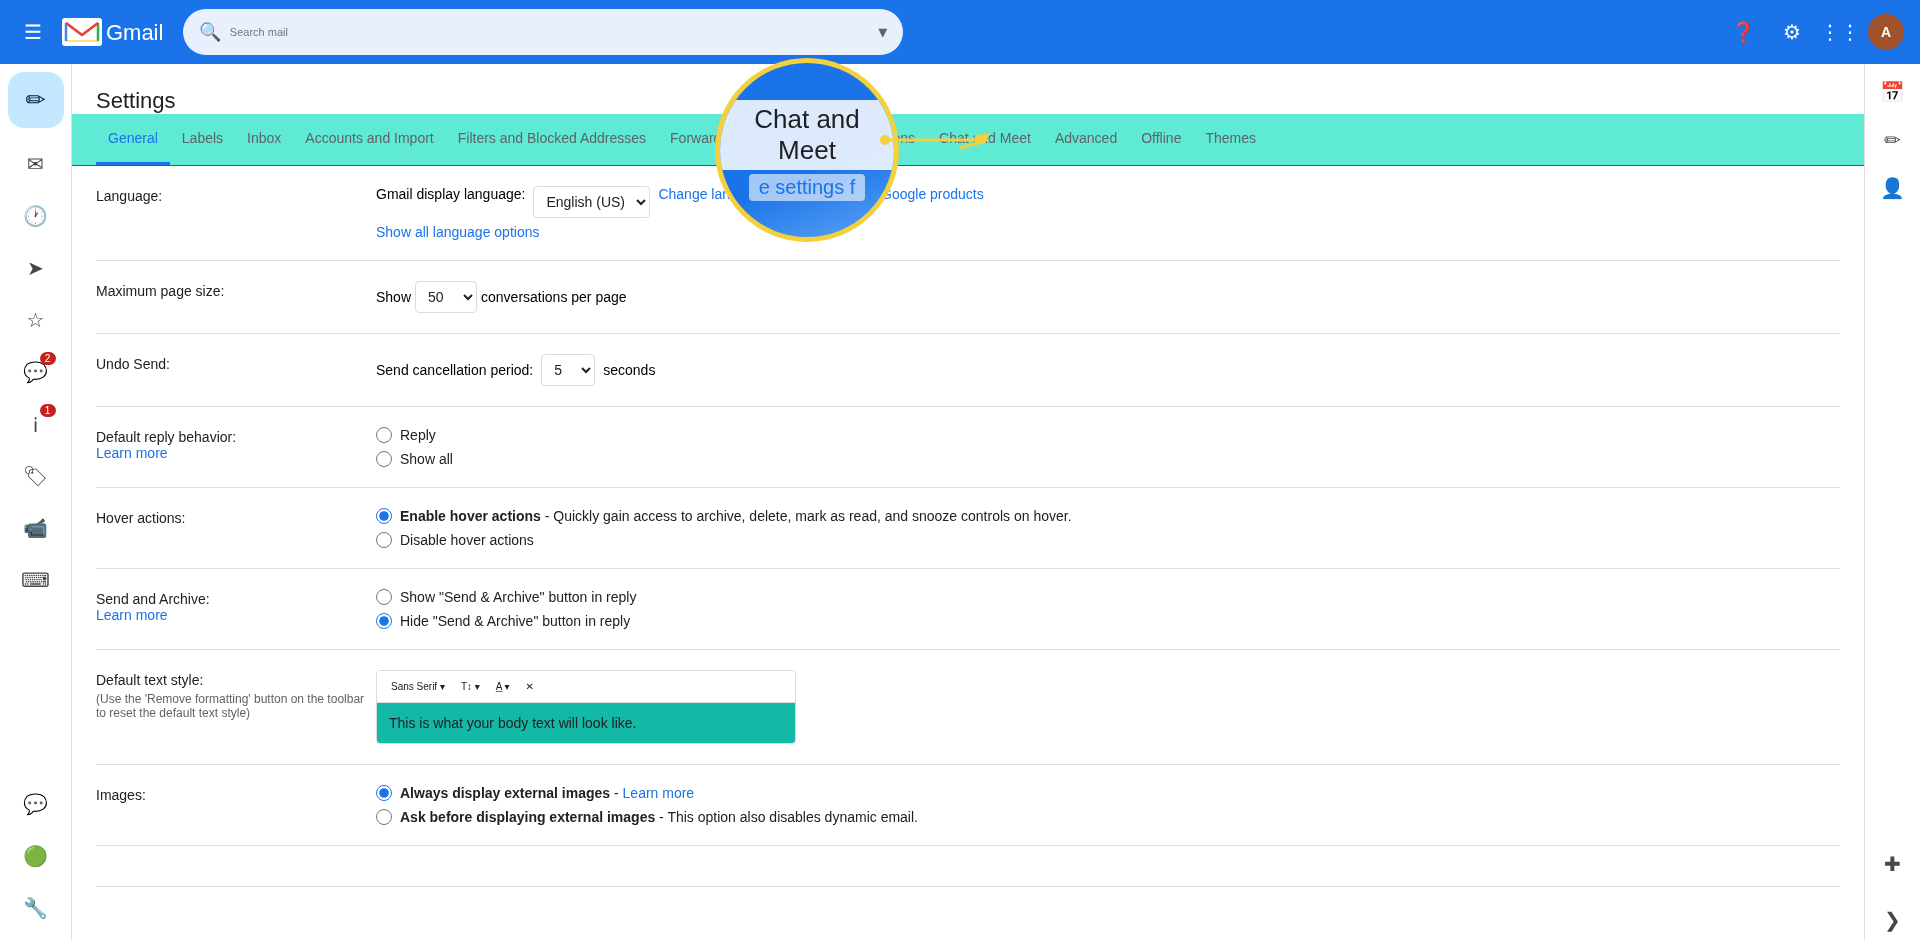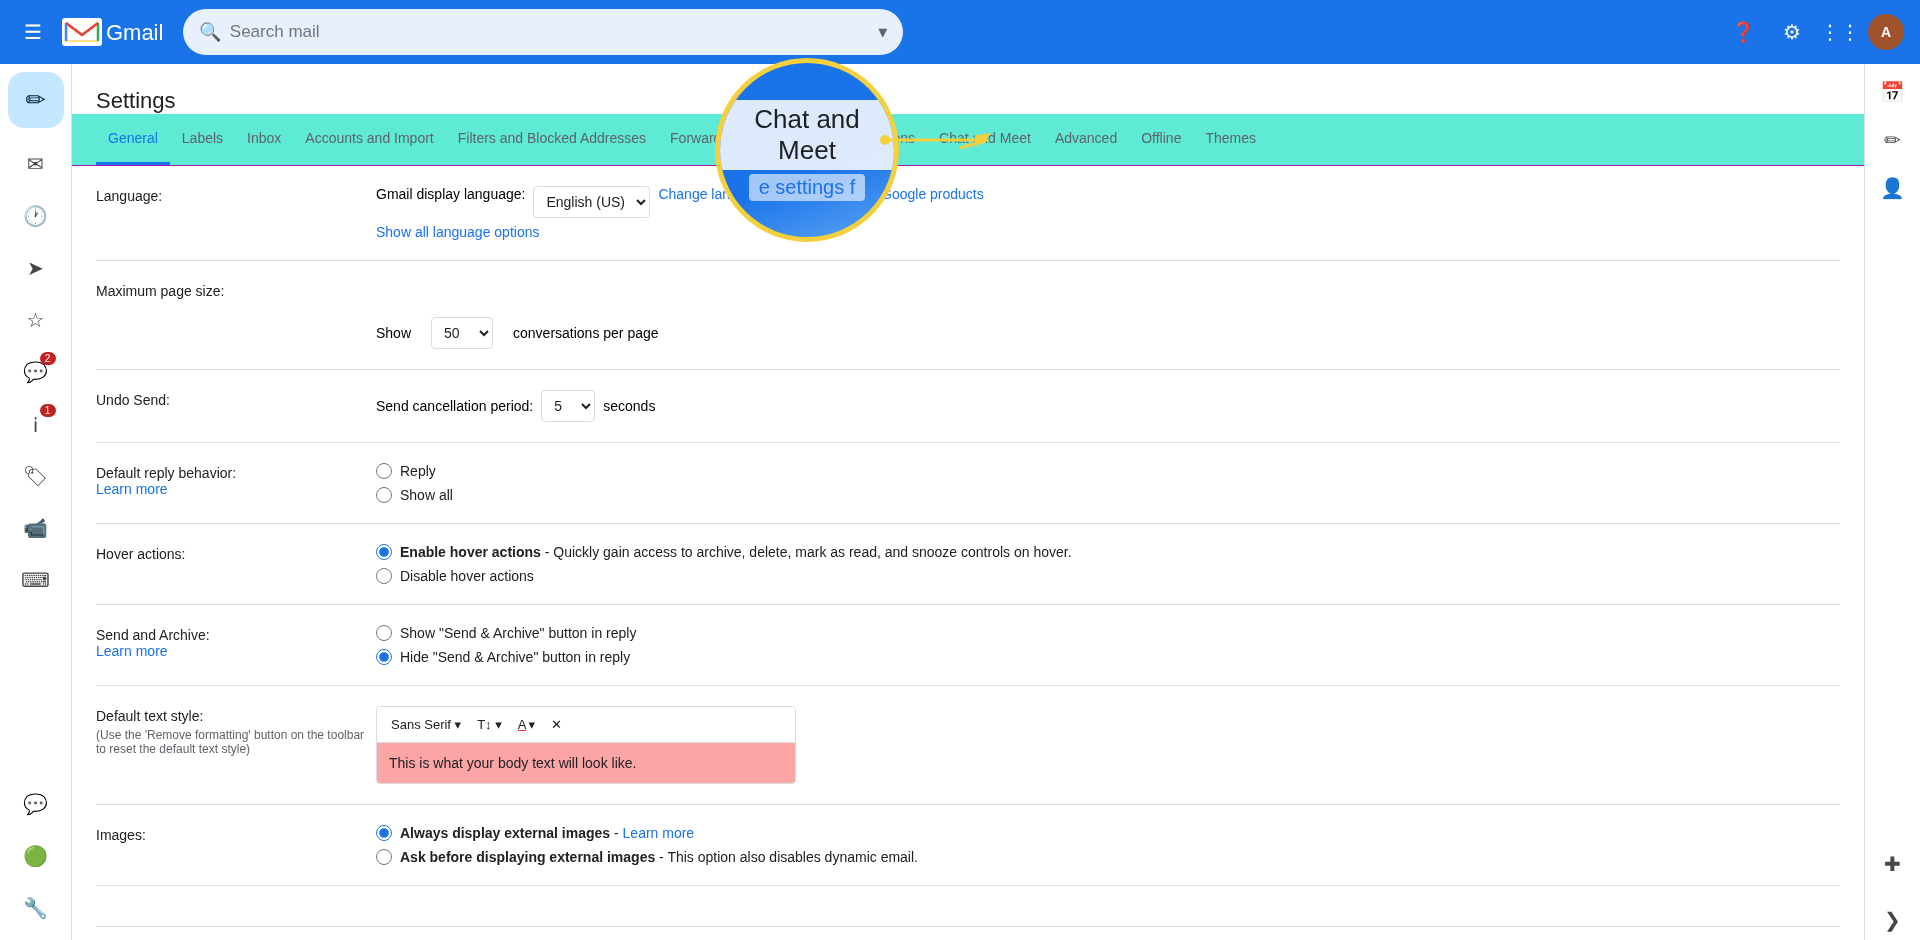--- a/index.html
+++ b/index.html
@@ -21,21 +21,21 @@
       flex: 1; max-width: 720px;
       display: flex; align-items: center;
       background: #e8f0fe;
       border-radius: 24px;
       padding: 0 16px;
       height: 46px;
       gap: 8px;
     }
     .search-icon { color: #5f6368; font-size: 18px; }
     .search-input {
-      border: none; background: transparent; flex: 1; font-size: 17px; color: #202124; outline: none;
+      border: none; background: transparent; flex: 1; font-size: 11px; color: #202124; outline: none;
     }
     .search-dropdown { color: #5f6368; font-size: 18px; cursor: pointer; }
     .top-right { margin-left: auto; display: flex; align-items: center; gap: 8px; }
     .icon-btn { width: 40px; height: 40px; border-radius: 50%; display: flex; align-items: center; justify-content: center; cursor: pointer; color: white; font-size: 20px; }
     .avatar { width: 36px; height: 36px; border-radius: 50%; background: #a0522d; cursor: pointer; overflow: hidden; display:flex; align-items:center; justify-content:center; color:white; font-weight:bold; }
 
     
     .layout { display: flex; height: calc(940px - 64px); }
     .left-sidebar {
       width: 72px;
@@ -119,24 +119,24 @@
     .radio-item label { cursor: pointer; font-size: 14px; color: #202124; }
 
     
     .text-style-box { border: 1px solid #dadce0; border-radius: 4px; overflow: hidden; max-width: 420px; }
     .text-toolbar {
       display: flex; align-items: center; gap: 4px;
       padding: 6px 8px; border-bottom: 1px solid #dadce0; background: white;
     }
     .toolbar-btn {
       padding: 4px 6px; cursor: pointer; border: none; background: transparent;
-      font-size: 13px; color: #202124; border-radius: 4px;
+      font-size: 10px; color: #202124; border-radius: 4px;
       display: flex; align-items: center; gap: 2px;
     }
-    .text-preview { padding: 12px; font-size: 14px; color: #202124; background: #fca5a5; }
+    .text-preview { padding: 12px; font-size: 14px; color: #202124; background: #14b8a6; }
 
     
     .overlay-container {
       position: fixed; top: 0; left: 0; width: 1920px; height: 940px;
       pointer-events: none; z-index: 1000;
     }
 
     .right-sidebar {
       width: 56px; background: white; border-left: 1px solid #e0e0e0;
       display: flex; flex-direction: column; align-items: center; padding-top: 8px; gap: 8px;
@@ -231,21 +231,21 @@
             <div style="margin-top:6px;">
               <a class="link">Show all language options</a>
             </div>
           </div>
         </div>
 
 
         <div class="setting-row">
           <div class="setting-label">Maximum page size:</div>
           <div class="setting-control">
-            <div style="display:flex; align-items:center; gap:20px;margin-top:36px;">
+            <div style="display:flex; align-items:center; gap:4px;">
               <span>Show</span>
               <select>
                 <option>10</option>
                 <option>15</option>
                 <option>20</option>
                 <option>25</option>
                 <option selected="">50</option>
                 <option>100</option>
               </select>
               <span>conversations per page</span>

